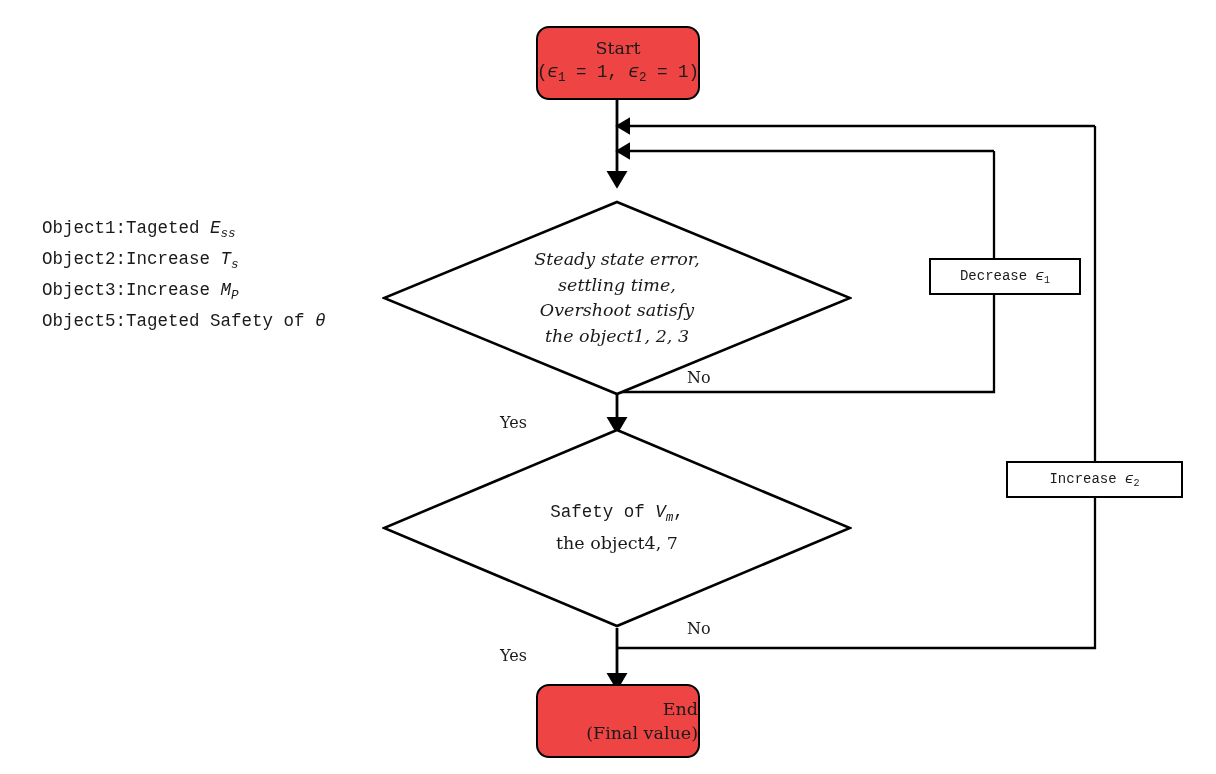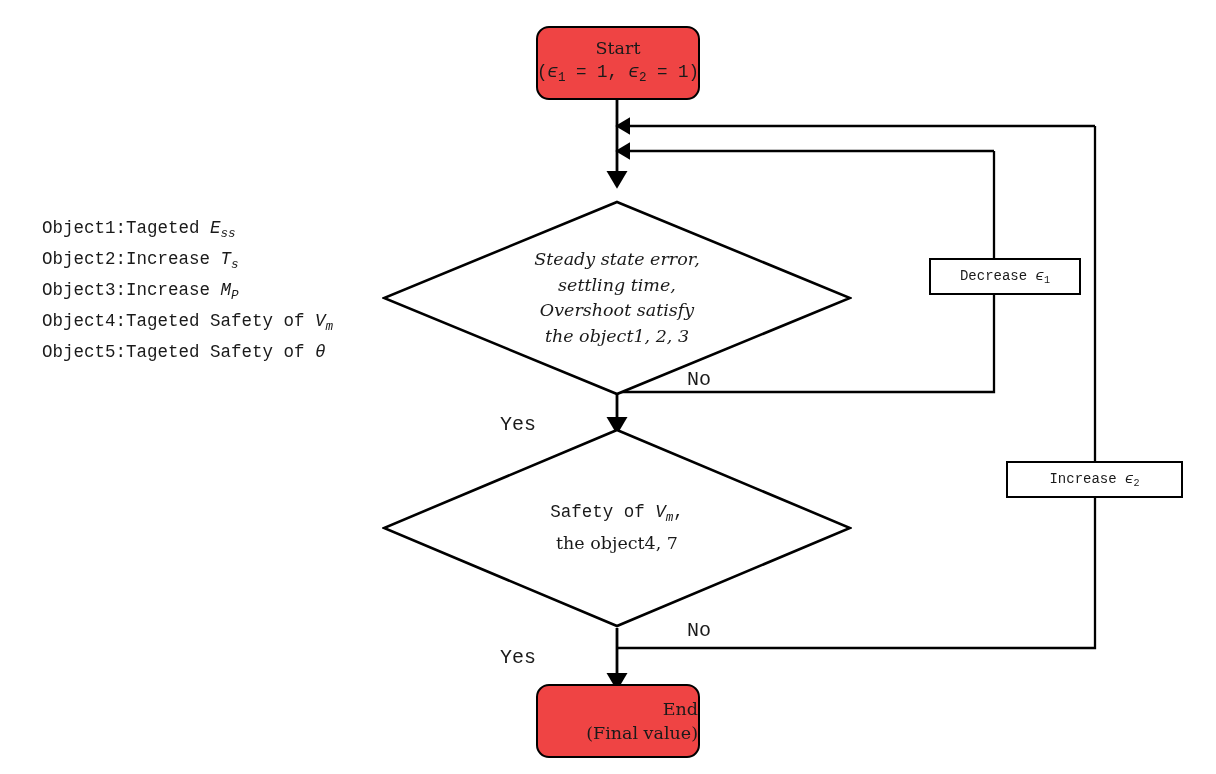--- a/index.html
+++ b/index.html
@@ -85,24 +85,23 @@
     font-size: 17.5px;
     line-height: 25.5px;
     text-align: center;
   }
   #node-decision-1 { left: 382px; top: 200px; width: 470px; height: 196px; font-style: italic; }
   #node-decision-2 { left: 382px; top: 428px; width: 470px; height: 200px; }
 
   
   .edgelabel {
     position: absolute;
-    font-size: 20px;
+    font-size: 16px;
     white-space: nowrap;
     z-index: 6;
-    font-family: Liberation Mono, monospace;
   }
   #label-no-1  { left: 687px; top: 368px; }
   #label-yes-1 { left: 500px; top: 413px; }
   #label-no-2  { left: 687px; top: 619px; }
   #label-yes-2 { left: 500px; top: 646px; }
 
   .sub  { font-size: 0.72em; vertical-align: -0.28em; }
   .ital { font-style: italic; }
   .nowrap { white-space: nowrap; font-family: Liberation Mono, monospace; }
 </style>
@@ -133,21 +132,20 @@
 
     <path d="M617,648 L1095,648 L1095,126" stroke="#000" stroke-width="2.3" fill="none"></path>
 
     <path d="M617,628 L617,680" stroke="#000" stroke-width="2.8" fill="none" marker-end="url(#arrow-down)"></path>
   </svg>
 
   <div class="objlist">
     <span class="row"><span>Object1:Tageted </span><span class="ital">E</span><span class="sub ital">ss</span></span>
     <span class="row"><span>Object2:Increase </span><span class="ital">T</span><span class="sub ital">s</span></span>
     <span class="row"><span>Object3:Increase </span><span class="ital">M</span><span class="sub ital">P</span></span>
-    <span class="row"><span>Object4:Tageted Safety of </span><span class="ital">V</span><span class="sub ital">m</span></span>
     <span class="row"><span>Object5:Tageted Safety of </span><span class="ital">θ</span></span>
   </div>
 
   <div class="terminal" id="node-start">
     <div>Start</div>
     <div class="nowrap"><span>(</span><span class="ital">ϵ</span><span class="sub">1</span><span> = 1, </span><span class="ital">ϵ</span><span class="sub">2</span><span> = 1)</span></div>
   </div>
 
   <div class="decision" id="node-decision-1">
     <svg width="470" height="196" viewBox="0 0 470 196" xmlns="http://www.w3.org/2000/svg">

